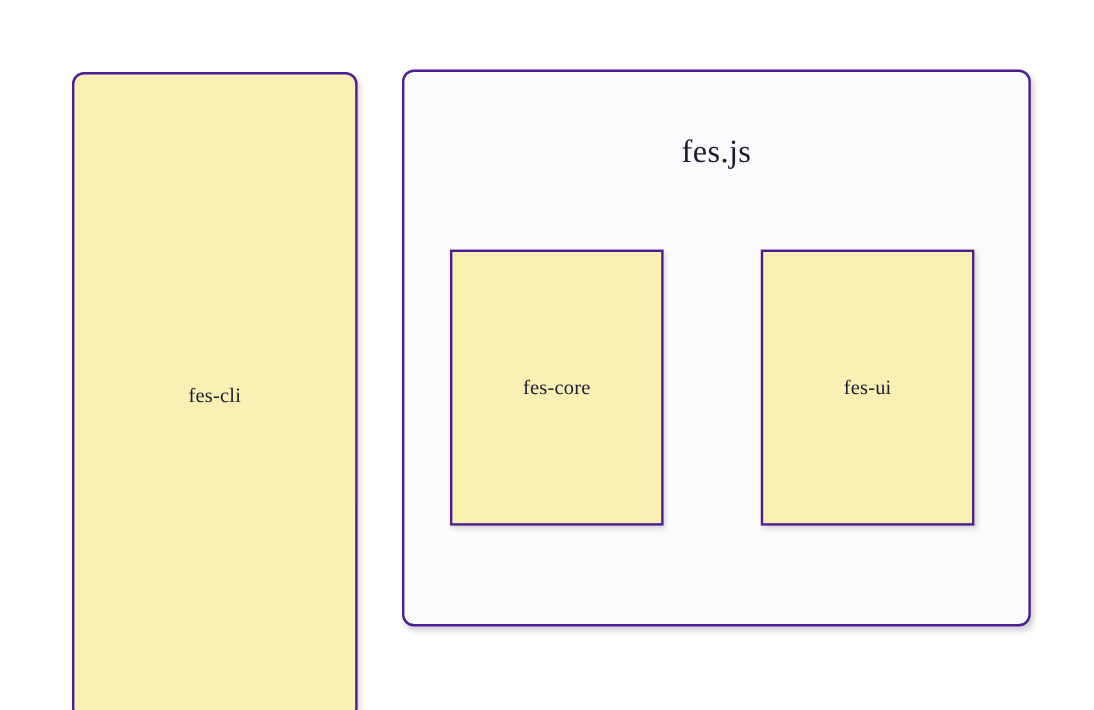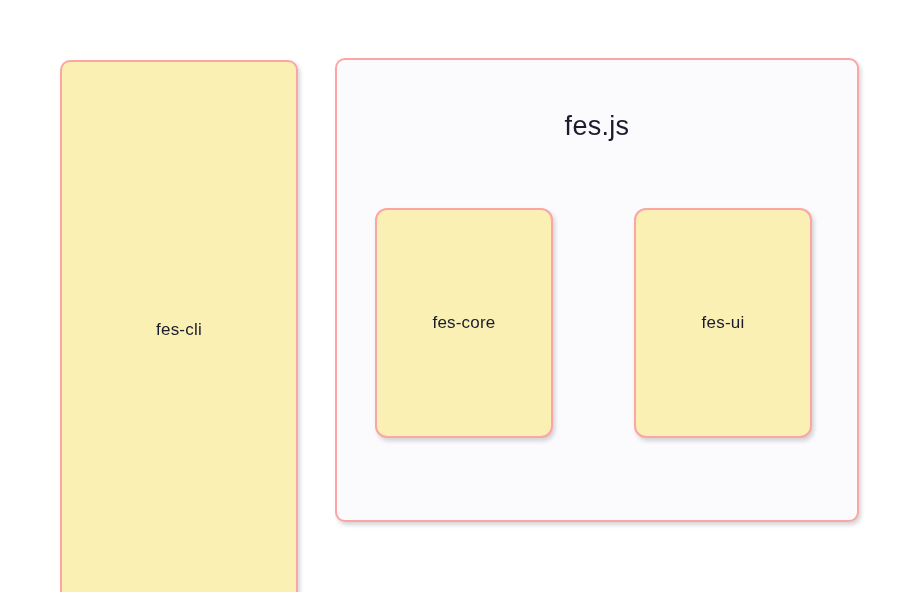--- a/index.html
+++ b/index.html
@@ -17,25 +17,26 @@
     width: 912px;
     height: 592px;
     background: #ffffff;
     overflow: hidden;
   }
 
   
   .node {
     position: absolute;
     box-sizing: border-box;
-    border: 2px solid #fca5a5;
+    border: 2px solid #4c1d95;
     display: flex;
     align-items: center;
     justify-content: center;
     box-shadow: 2px 3px 4px rgba(20, 20, 40, 0.18);
+    font-family: Liberation Serif, serif;
   }
 
   .node-label {
     color: #1b1b2e;
     font-size: 17px;
     line-height: 1.2;
     letter-spacing: 0.2px;
     white-space: nowrap;
     text-align: center;
   }
@@ -70,21 +71,21 @@
     color: #1b1b2e;
     font-size: 27px;
     line-height: 1.2;
     letter-spacing: 0.3px;
     white-space: nowrap;
   }
 
   
   .node-inner {
     background: #faf0b4;
-    border-radius: 12px;
+    border-radius: 0;
     top: 148px;
     width: 178px;
     height: 230px;
   }
 
   #node-fes-core { left: 38px; }
   #node-fes-ui   { left: 297px; }
 </style>
 </head>
 <body>

